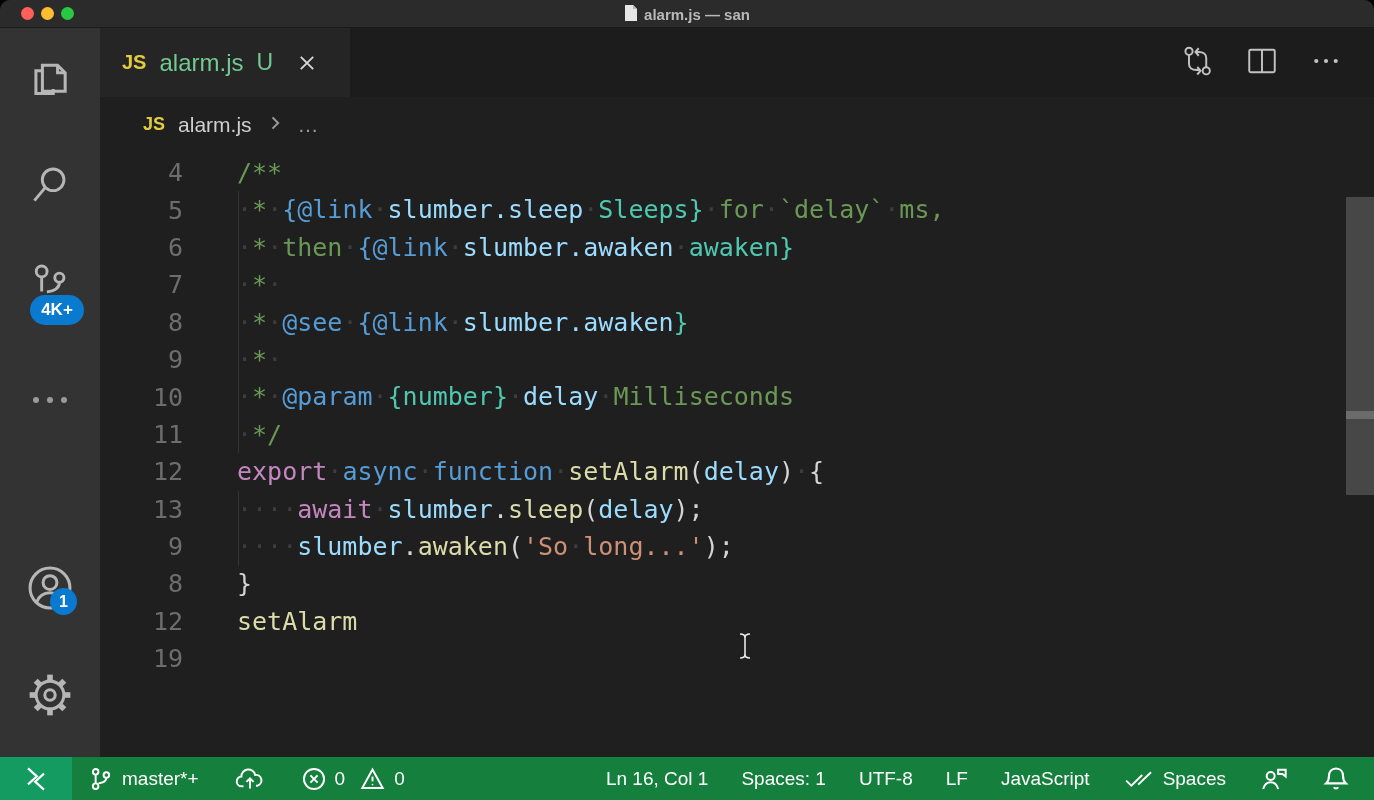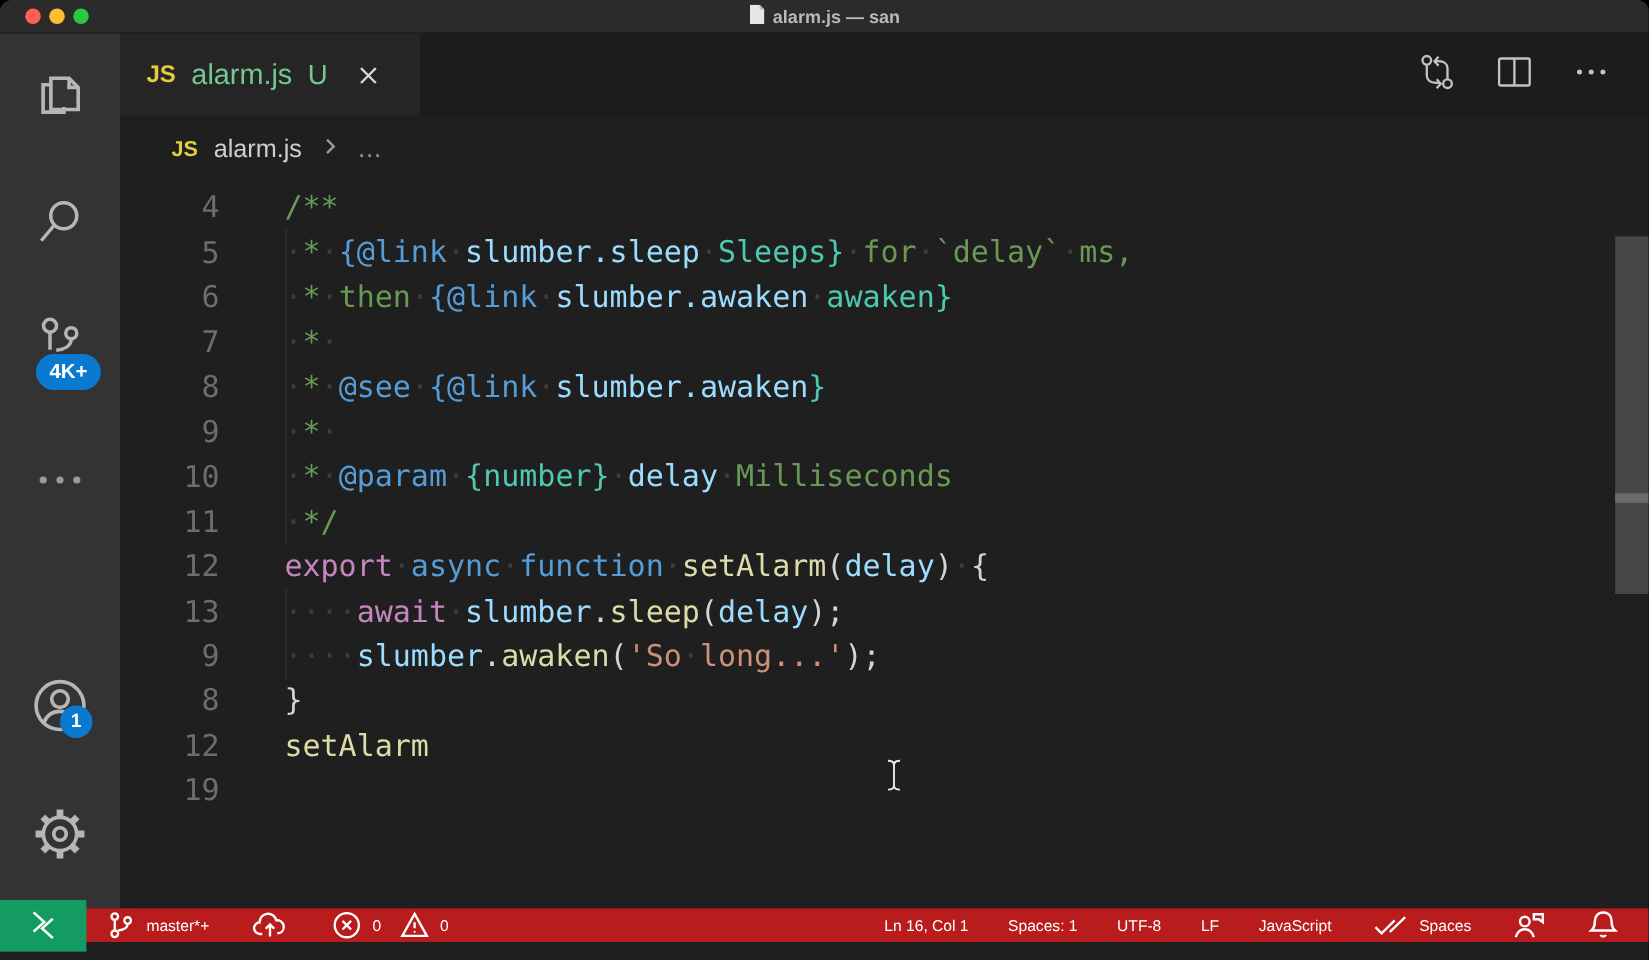--- a/index.html
+++ b/index.html
@@ -47,21 +47,21 @@
   .code-text{margin-left:41px;font-size:25px;white-space:pre;line-height:37.4px;}
   .caret{position:absolute;left:41px;top:3px;width:2px;height:31px;background:#a6a6a6;opacity:.55;}
   .guide{position:absolute;width:1px;background:#343434;left:138px;}
   .guide-a{top:39px;height:262px;}
   .guide-b{top:339px;height:75px;}
   .scroll-thumb{position:absolute;right:0;top:45px;width:28px;height:298px;background:#474747;}
   .scroll-mark{position:absolute;right:0;top:259px;width:28px;height:8px;background:#6b6b6b;}
   .mouse-ibeam{position:absolute;left:637px;top:480px;}
 
   
-  .statusbar{position:absolute;left:0;top:757px;width:1374px;height:28px;background:#b91c1c;display:flex;align-items:center;color:#fff;font-size:13px;}
+  .statusbar{position:absolute;left:0;top:757px;width:1374px;height:43px;background:#15803d;display:flex;align-items:center;color:#fff;font-size:19px;}
   .sb-remote{width:72px;height:43px;background:#149b62;display:flex;align-items:center;justify-content:center;flex:none;}
   .sb-left{display:flex;align-items:center;gap:36px;margin-left:16px;}
   .sb-right{margin-left:auto;display:flex;align-items:center;gap:33px;padding-right:24px;}
   .sb-item{display:flex;align-items:center;gap:8px;white-space:nowrap;}
   .statusbar svg{stroke:#fff;fill:none;stroke-width:1.2;}
 </style>
 </head>
 <body>
 
 <div class="app">

